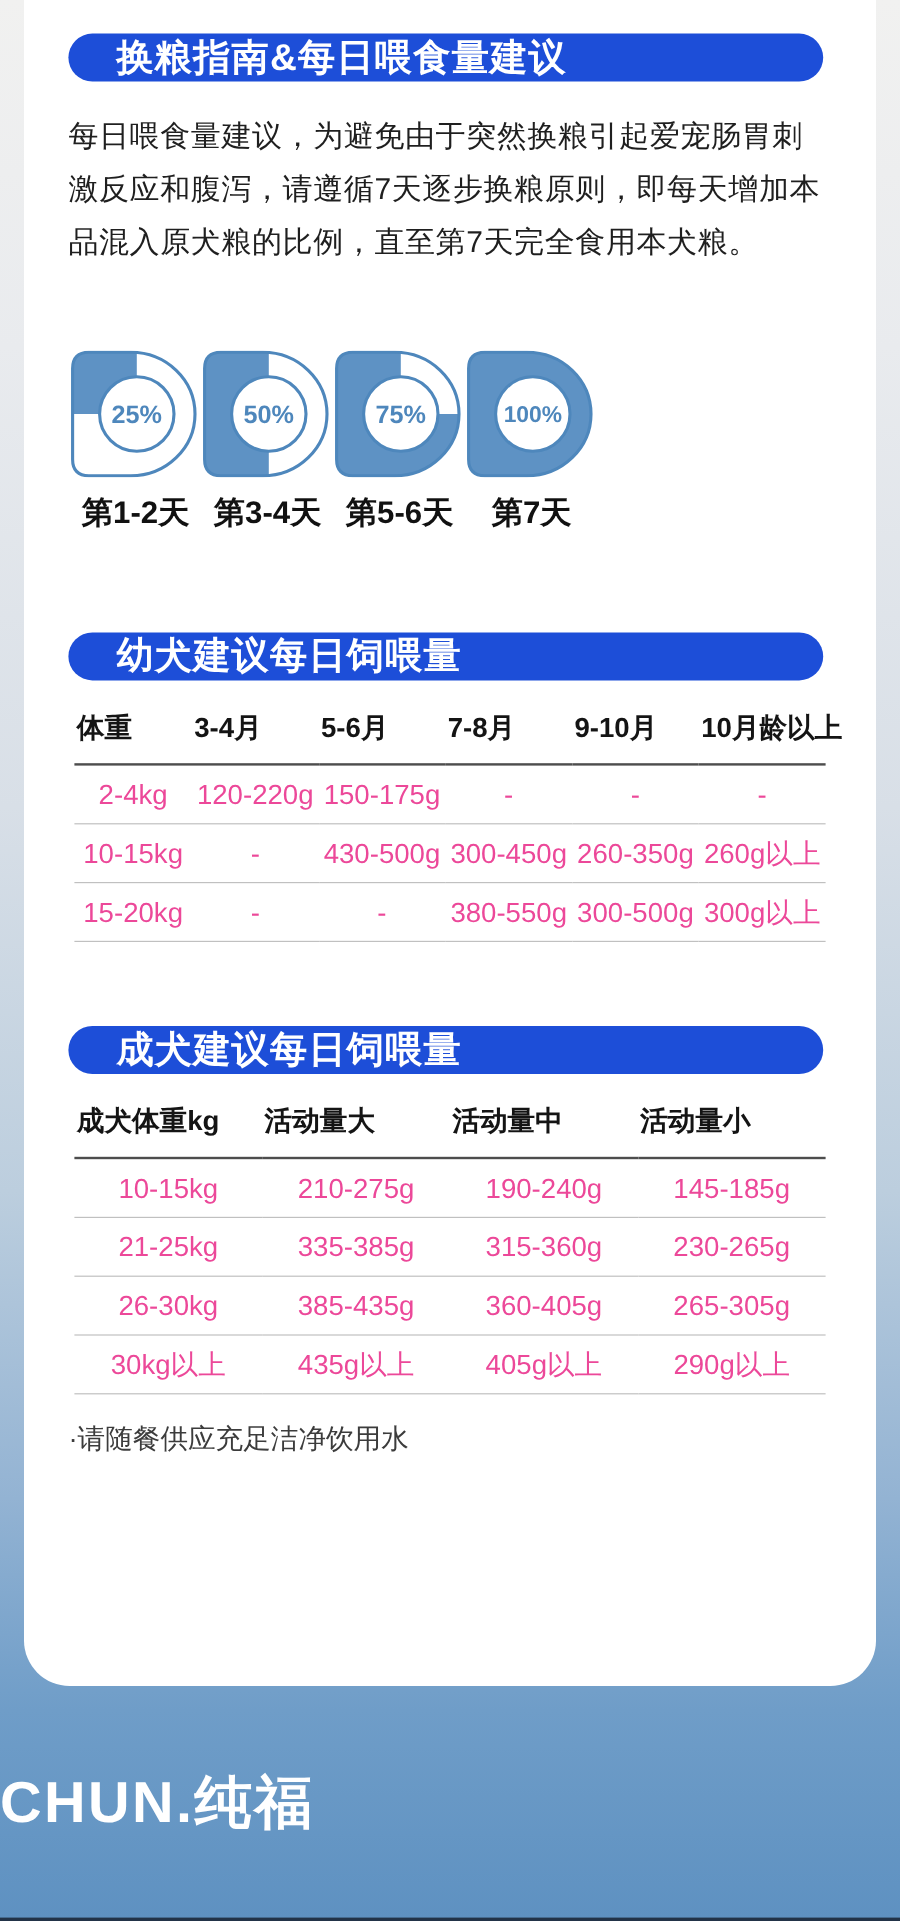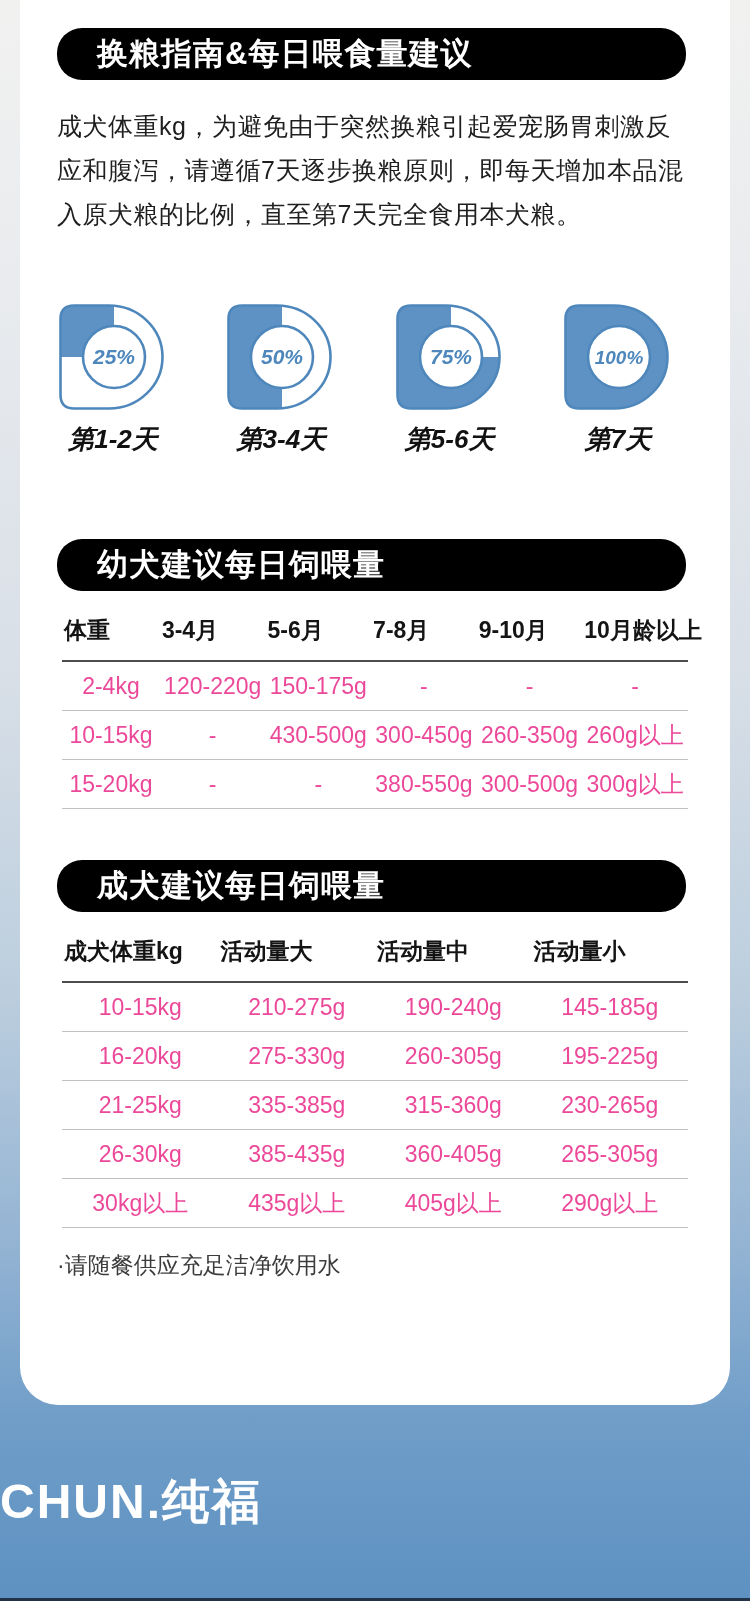--- a/index.html
+++ b/index.html
@@ -6,33 +6,33 @@
   body {
     width:750px; height:1601px; position:relative; overflow:hidden;
     font-family:"Liberation Sans","DejaVu Sans",sans-serif;
     background:linear-gradient(180deg,#f1f1f0 0%,#e9ebee 18%,#d8dfe7 42%,#bccede 62%,#93b3d3 78%,#6f9dc8 89%,#5e91c1 100%);
   }
   .card {
     position:absolute; top:0; left:20px; width:710px; height:1405px;
     background:#ffffff; border-radius:0 0 38px 38px;
   }
   .bar {
-    height:52px; border-radius:25px; background:#000000; color:#fff;
+    height:40px; border-radius:25px; background:#1d4ed8; color:#fff;
     display:flex; align-items:center; padding-left:40px; box-sizing:border-box;
     font-size:31px; font-weight:700; letter-spacing:1px;
     margin:0 44px 0 37px;
   }
   .bar-first { margin-top:28px; }
   .bar-puppy { margin-top:82px; }
-  .bar-adult { margin-top:51px; }
+  .bar-adult { margin-top:70px; }
   .intro {
     margin:24px 42px 0 37px; font-size:25px; line-height:44px; color:#1f1f1f;
     font-weight:500; letter-spacing:0.5px;
   }
-  .donut-row { display:flex; justify-content:space-between; margin:14px 57px 0 38px; padding-top:0;font-style:italic; }
+  .donut-row { display:flex; margin:14px 57px 0 38px; padding-top:0; }
   .donut-item { width:110px; text-align:center; }
   .donut-item svg { width:108px; height:106px; display:block; margin:0 auto; }
   .donut-day { margin-top:12px; font-size:26px; font-weight:700; color:#111; white-space:nowrap; }
   .spacer-donuts { height:54px; }
   table {
     width:626px; margin:12px 42px 0 42px; border-collapse:collapse; table-layout:fixed;
   }
   th {
     font-size:23px; font-weight:700; color:#141414; text-align:left;
     padding:12px 2px 14px; border-bottom:2px solid #4d4d4d; white-space:nowrap;
@@ -53,21 +53,21 @@
 </head>
 <body>
 
 <div class="page">
   <div class="card">
 
     <div class="bar bar-first">
       <span>换粮指南&amp;每日喂食量建议</span>
     </div>
 
-    <p class="intro">成犬体重kg，为避免由于突然换粮引起爱宠肠胃刺激反应和腹泻，请遵循7天逐步换粮原则，即每天增加本品混入原犬粮的比例，直至第7天完全食用本犬粮。</p>
+    <p class="intro">每日喂食量建议，为避免由于突然换粮引起爱宠肠胃刺激反应和腹泻，请遵循7天逐步换粮原则，即每天增加本品混入原犬粮的比例，直至第7天完全食用本犬粮。</p>
 
     <div class="spacer-donuts"></div>
     <div class="donut-row">
         <div class="donut-item">
           <svg viewBox="0 0 108 106">
             <defs>
               <clipPath id="dclip0">
                 <path d="M15,1.5H50A53.5,51.5 0 1 1 50,104.5H15Q1.5,104.5 1.5,91V15Q1.5,1.5 15,1.5Z"></path>
               </clipPath>
             </defs>
@@ -177,26 +177,20 @@
           </tr>
         </thead>
         <tbody>
           <tr>
             <td>10-15kg</td>
             <td>210-275g</td>
             <td>190-240g</td>
             <td>145-185g</td>
           </tr>
           <tr>
-            <td>16-20kg</td>
-            <td>275-330g</td>
-            <td>260-305g</td>
-            <td>195-225g</td>
-          </tr>
-          <tr>
             <td>21-25kg</td>
             <td>335-385g</td>
             <td>315-360g</td>
             <td>230-265g</td>
           </tr>
           <tr>
             <td>26-30kg</td>
             <td>385-435g</td>
             <td>360-405g</td>
             <td>265-305g</td>

